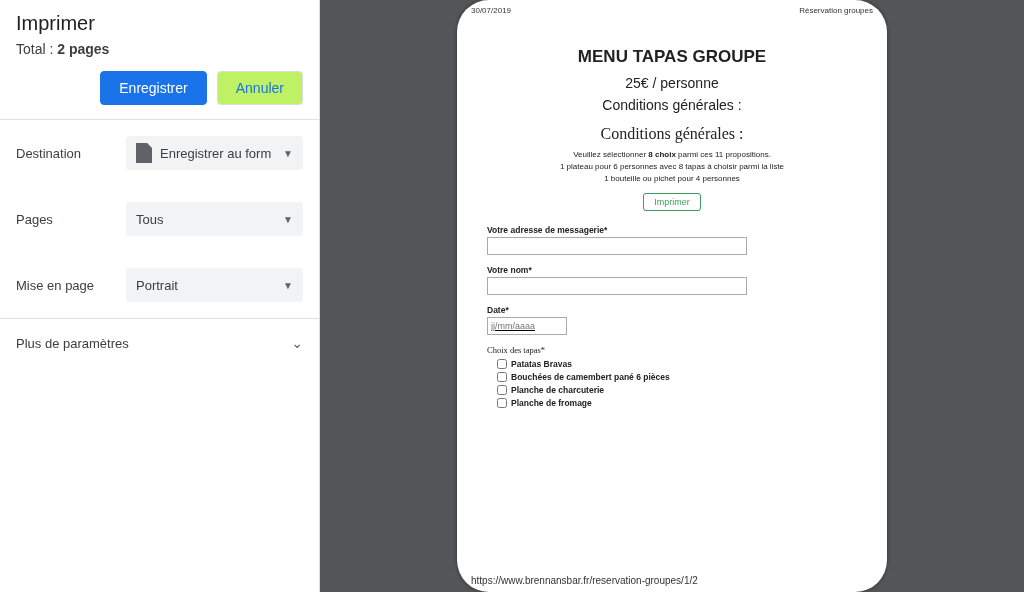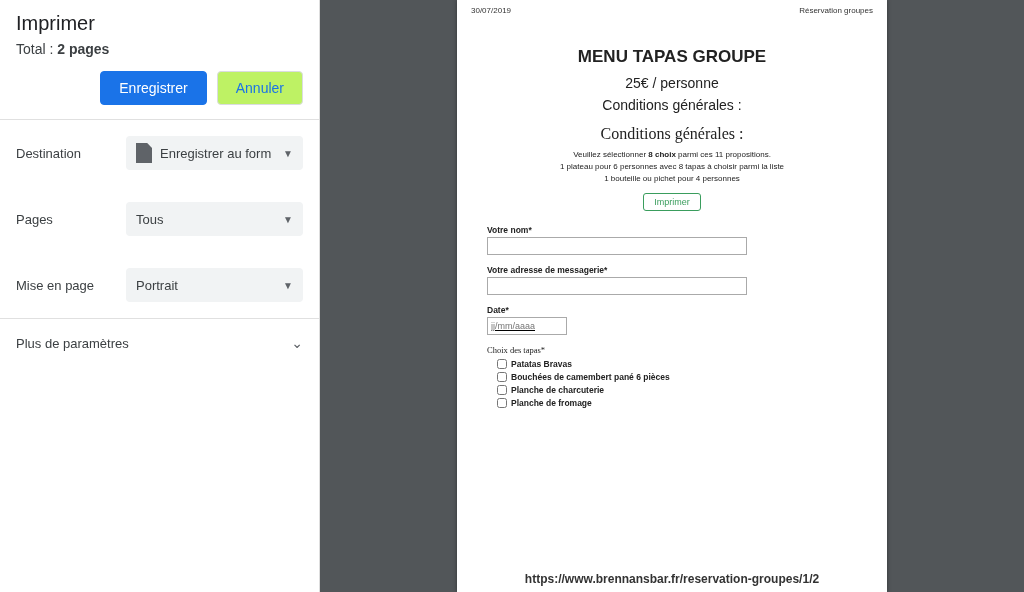--- a/index.html
+++ b/index.html
@@ -17,38 +17,38 @@
   .select { flex: 1; background: #f1f3f4; border: none; border-radius: 4px; height: 34px; display: flex; align-items: center; justify-content: space-between; padding: 0 10px; font-size: 13px; color: #3c4043; cursor: pointer; }
   .select .left { display: flex; align-items: center; gap: 8px; overflow: hidden; }
   .select .left span.txt { white-space: nowrap; overflow: hidden; text-overflow: ellipsis; }
   .caret { font-size: 10px; color: #5f6368; }
   .page-icon { width: 16px; height: 20px; background: #5f6368; clip-path: polygon(0 0, 70% 0, 100% 25%, 100% 100%, 0 100%); flex-shrink: 0; }
   .more-row { display: flex; align-items: center; justify-content: space-between; padding: 16px 16px; cursor: pointer; }
   .more-row .lbl { font-size: 13px; color: #3c4043; }
   .more-row .chev { font-size: 14px; color: #5f6368; }
 
   .preview-area { flex: 1; background: #525659; display: flex; justify-content: center; padding-top: 0; position: relative; }
-  .sheet { width: 430px; background: #fff; box-shadow: 0 0 4px rgba(0,0,0,.4); display: flex; flex-direction: column; }
+  .sheet { width: 430px; background: #fff; box-shadow: 0 0 4px rgba(0,0,0,.4); display: flex; flex-direction: column; border-radius: 32px; }
   .sheet-header { display: flex; justify-content: space-between; padding: 6px 14px 2px; font-size: 8px; color: #333; }
   .doc { padding: 30px 30px 0; font-size: 9px; color: #222; }
   .doc h1 { text-align: center; font-size: 17px; font-weight: 700; margin-bottom: 8px; }
   .doc h2 { text-align: center; font-size: 14px; font-weight: 400; margin-bottom: 6px; }
   .doc h3 { text-align: center; font-family: Georgia, 'Times New Roman', serif; font-size: 16px; font-weight: 400; margin: 12px 0 6px; }
   .doc .intro { text-align: center; font-size: 8px; line-height: 1.5; margin-bottom: 8px; }
   .doc .notes { text-align: center; font-size: 8px; line-height: 1.5; margin-bottom: 10px; }
   .doc .print-btn { display: block; margin: 0 auto 14px; border: 1px solid #3a9d5d; color: #3a9d5d; background: #fff; padding: 3px 10px; font-size: 9px; border-radius: 3px; }
   .form-field { margin-bottom: 10px; }
   .form-field label { font-size: 8.5px; font-weight: 700; display: block; margin-bottom: 2px; }
   .form-field input[type="text"] { width: 260px; height: 18px; border: 1px solid #aaa; font-size: 9px; padding: 0 3px; text-decoration: underline; }
   .form-field.narrow input[type="text"] { width: 80px; }
   .form-field.date input[type="text"] { width: 80px; }
   .tapas-title { font-size: 8.5px; font-weight: 400; margin-bottom: 4px; font-family: Liberation Serif, serif; }
   .tapas-opt { display: flex; align-items: center; gap: 4px; font-size: 8.5px; font-weight: 700; padding-left: 10px; margin-bottom: 3px; }
   .tapas-opt input { width: 10px; height: 10px; }
-  .sheet-footer { margin-top: auto; display: flex; justify-content: center; padding: 4px 14px 6px; font-size: 12px; color: #333; font-weight: bold; }
+  .sheet-footer { margin-top: auto; display: flex; justify-content: flex-start; padding: 4px 14px 6px; font-size: 10px; color: #333; }
 </style>
 </head>
 <body>
 
 <div class="panel">
   <div class="panel-title">Imprimer</div>
   <div class="panel-total">
     <span>Total : </span><b>2 pages</b>
   </div>
   <div class="btn-row">
@@ -110,25 +110,25 @@
       <div class="intro">
         <div>
           <span>Veuillez sélectionner </span><b>8 choix</b><span> parmi ces 11 propositions.</span>
         </div>
         <div>1 plateau pour 6 personnes avec 8 tapas à choisir parmi la liste</div>
         <div>1 bouteille ou pichet pour 4 personnes</div>
       </div>
       <button class="print-btn">Imprimer</button>
 
       <div class="form-field">
-        <label>Votre nom*</label>
+        <label>Votre adresse de messagerie*</label>
         <input type="text" style="">
       </div>
       <div class="form-field">
-        <label>Votre adresse de messagerie*</label>
+        <label>Votre nom*</label>
         <input type="text" style="">
       </div>
       <div class="form-field date">
         <label>Date*</label>
         <input type="text" placeholder="jj/mm/aaaa" style="">
       </div>
 
       <div class="tapas-title">Choix des tapas*</div>
       <div id="tapas-list">
           <div class="tapas-opt">

